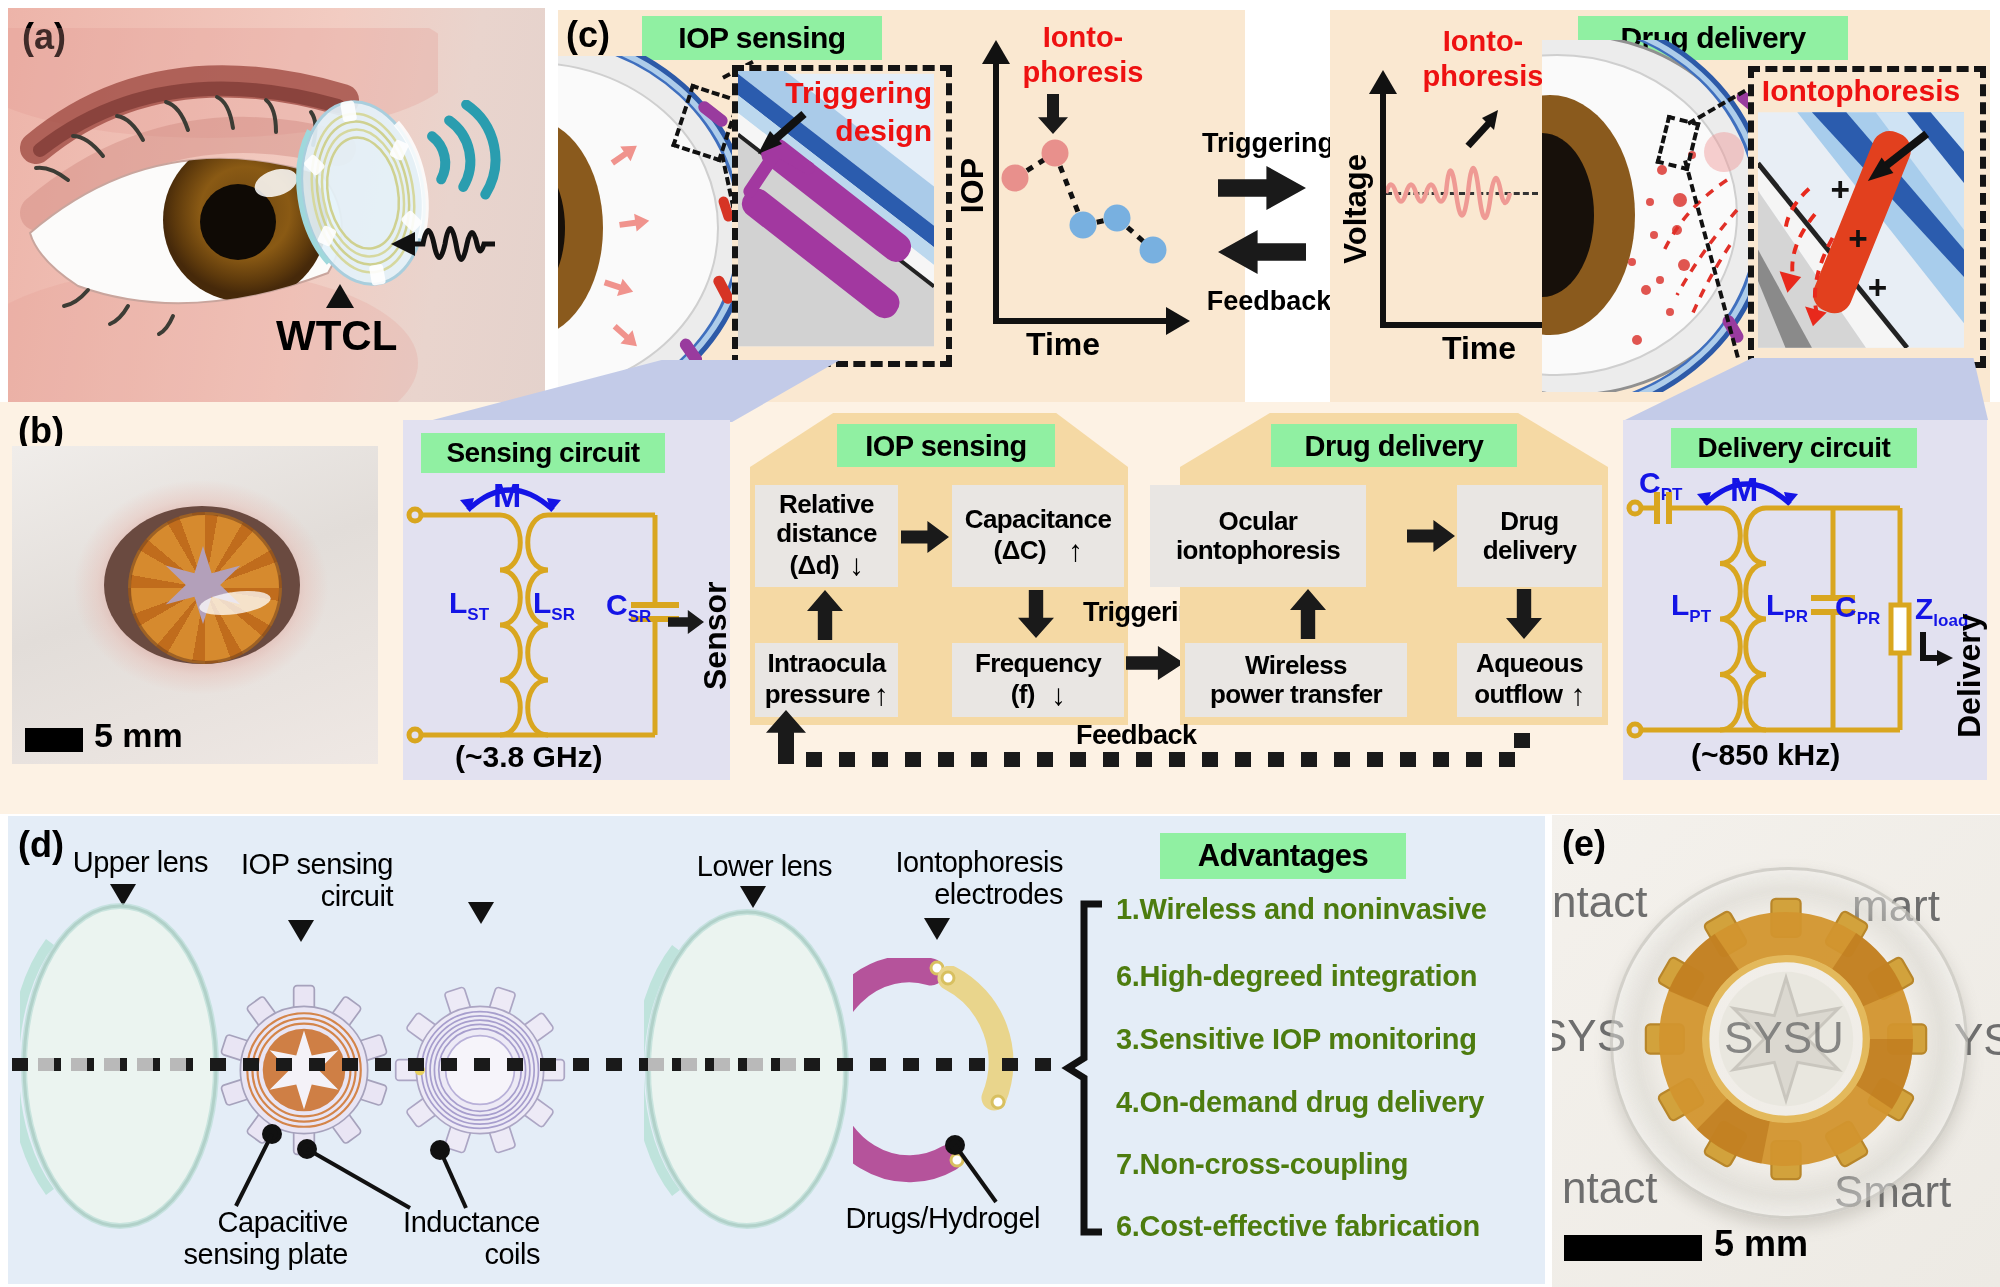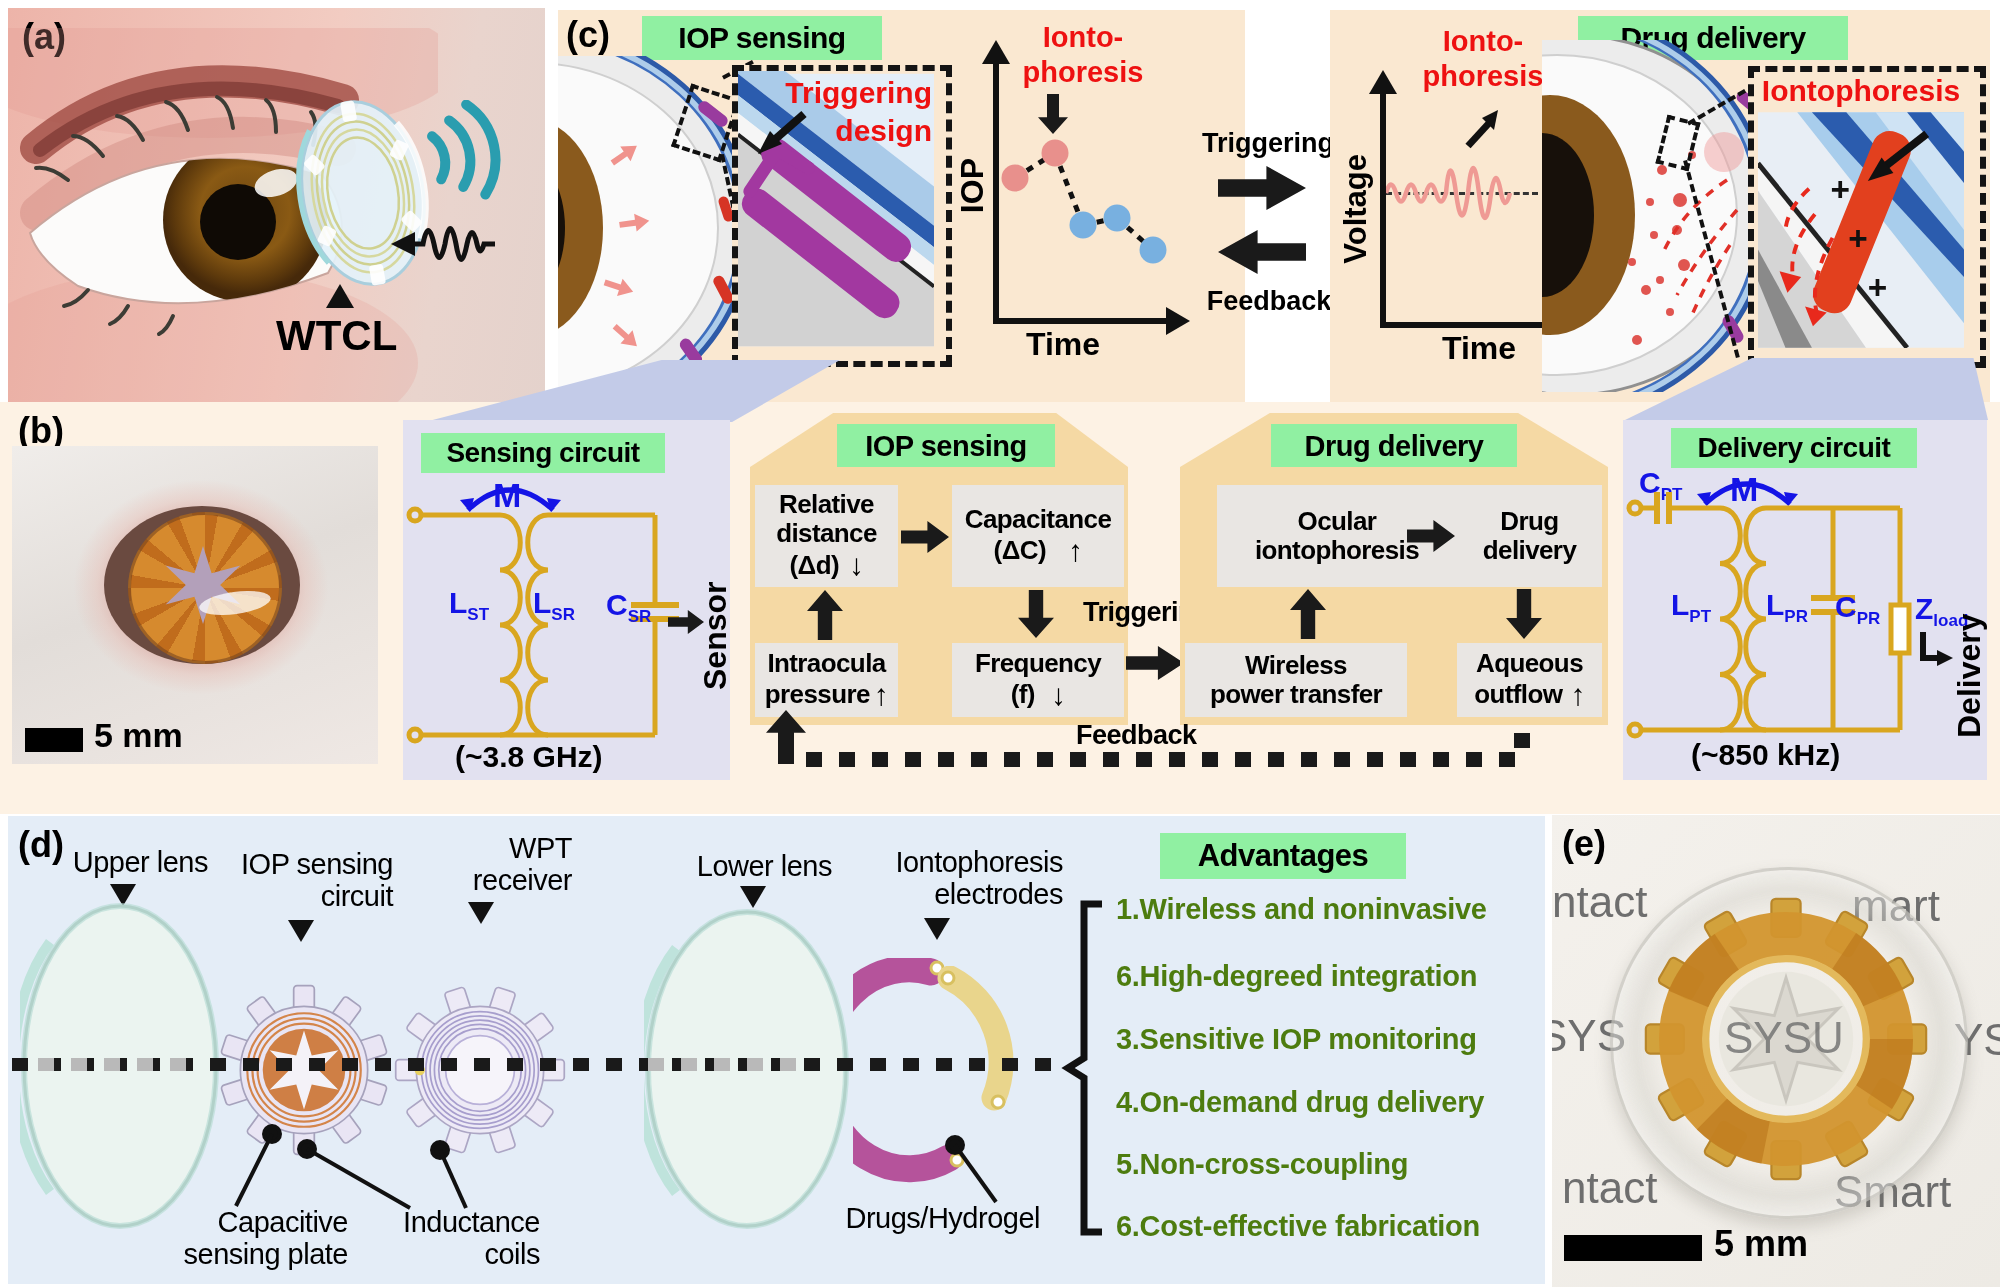--- a/index.html
+++ b/index.html
@@ -355,21 +355,21 @@
   </div>
   <div class="abs arr arr-right" style="left:901px;top:521px;width:48px;height:32px"></div>
   <div class="abs arr arr-up" style="left:807px;top:590px;width:36px;height:50px"></div>
   <div class="abs arr arr-down" style="left:1018px;top:590px;width:36px;height:48px"></div>
   <div class="abs flowtxt" style="left:1083px;top:597px">Triggering</div>
   <div class="abs arr arr-right" style="left:1126px;top:646px;width:58px;height:34px"></div>
 
   <div class="abs" style="left:1180px;top:413px;width:428px;height:54px;background:#f5d9a4;clip-path:polygon(21% 0,79% 0,100% 100%,0 100%)"></div>
   <div class="abs hd" style="left:1271px;top:424px;width:246px;height:44px;font-size:29px">Drug delivery</div>
   <div class="abs" style="left:1180px;top:467px;width:428px;height:258px;background:#f5d9a4"></div>
-  <div class="abs gbox" style="left:1217px;top:485px;width:240px;height:102px">
+  <div class="abs gbox" style="left:1150px;top:485px;width:216px;height:102px">
     <div>Ocular</div>
       <div>iontophoresis</div>
   </div>
   <div class="abs gbox" style="left:1457px;top:485px;width:145px;height:102px">
     <div>Drug</div>
       <div>delivery</div>
   </div>
   <div class="abs gbox" style="left:1185px;top:643px;width:222px;height:74px">
     <div>Wireless</div>
       <div>power transfer</div>
@@ -462,24 +462,20 @@
         <rect x="88" y="2" width="24" height="30" rx="4" transform="rotate(324 100 100)"></rect>
       </g>
       <circle cx="100" cy="100" r="74" fill="#e9e5f4" stroke="#a6a2bc" stroke-width="2"></circle>
       <circle cx="100" cy="100" r="66" fill="none" stroke="#d4854a" stroke-width="2.5"></circle>
       <circle cx="100" cy="100" r="60" fill="none" stroke="#d4854a" stroke-width="2.5"></circle>
       <circle cx="100" cy="100" r="54" fill="none" stroke="#d4854a" stroke-width="2.5"></circle>
       <circle cx="100" cy="100" r="48" fill="#cf7f45"></circle>
       <polygon points="100,54 109,83 140,77 117,100 140,123 109,117 100,146 91,117 60,123 83,100 60,77 91,83" fill="#f4f2f8"></polygon>
     </svg>
 
-    <div class="abs dlabel" style="left:384px;top:16px;width:180px">
-      <div>WPT</div>
-        <div>receiver</div>
-    </div>
     <div class="abs tri-down" style="left:460px;top:86px"></div>
     <svg class="abs" style="left:386px;top:120px" width="172" height="268" viewBox="0 0 200 200">
       <g fill="#edeaf6" stroke="#aca6c4" stroke-width="2">
         <rect x="88" y="2" width="24" height="30" rx="4" transform="rotate(18 100 100)"></rect>
         <rect x="88" y="2" width="24" height="30" rx="4" transform="rotate(54 100 100)"></rect>
         <rect x="88" y="2" width="24" height="30" rx="4" transform="rotate(90 100 100)"></rect>
         <rect x="88" y="2" width="24" height="30" rx="4" transform="rotate(126 100 100)"></rect>
         <rect x="88" y="2" width="24" height="30" rx="4" transform="rotate(162 100 100)"></rect>
         <rect x="88" y="2" width="24" height="30" rx="4" transform="rotate(198 100 100)"></rect>
         <rect x="88" y="2" width="24" height="30" rx="4" transform="rotate(234 100 100)"></rect>
@@ -548,21 +544,21 @@
     <div class="abs dlabel" style="left:792px;top:386px;width:240px">Drugs/Hydrogel</div>
 
     <svg class="abs" style="left:1052px;top:82px" width="48" height="340" viewBox="0 0 48 340">
       <polyline points="42,6 24,6 24,160 8,170 24,180 24,334 42,334" stroke="#111" stroke-width="7" fill="none"></polyline>
     </svg>
     <div class="abs hd" style="left:1152px;top:17px;width:246px;height:46px;font-size:31px">Advantages</div>
     <div class="abs advitem grn" style="left:1108px;top:77px">1.Wireless and noninvasive</div>
     <div class="abs advitem grn" style="left:1108px;top:144px">6.High-degreed integration</div>
     <div class="abs advitem grn" style="left:1108px;top:207px">3.Sensitive IOP monitoring</div>
     <div class="abs advitem grn" style="left:1108px;top:270px">4.On-demand drug delivery</div>
-    <div class="abs advitem grn" style="left:1108px;top:332px">5.Non-cross-coupling</div>
+    <div class="abs advitem grn" style="left:1108px;top:332px">7.Non-cross-coupling</div>
     <div class="abs advitem grn" style="left:1108px;top:394px">6.Cost-effective fabrication</div>
   </div>
 
   <div class="abs" style="left:1552px;top:815px;width:448px;height:472px;background:linear-gradient(135deg,#f4f1ec,#edeae4);overflow:hidden">
     <div class="abs eword" style="left:0;top:62px;z-index:1">ntact</div>
     <div class="abs eword" style="left:300px;top:66px;z-index:1">mart</div>
     <div class="abs eword" style="left:-14px;top:196px;z-index:1">SYS</div>
     <div class="abs eword" style="left:402px;top:200px;z-index:1">YS</div>
     <div class="abs eword" style="left:10px;top:348px;z-index:1">ntact</div>
     <div class="abs eword" style="left:282px;top:352px;z-index:1">Smart</div>

